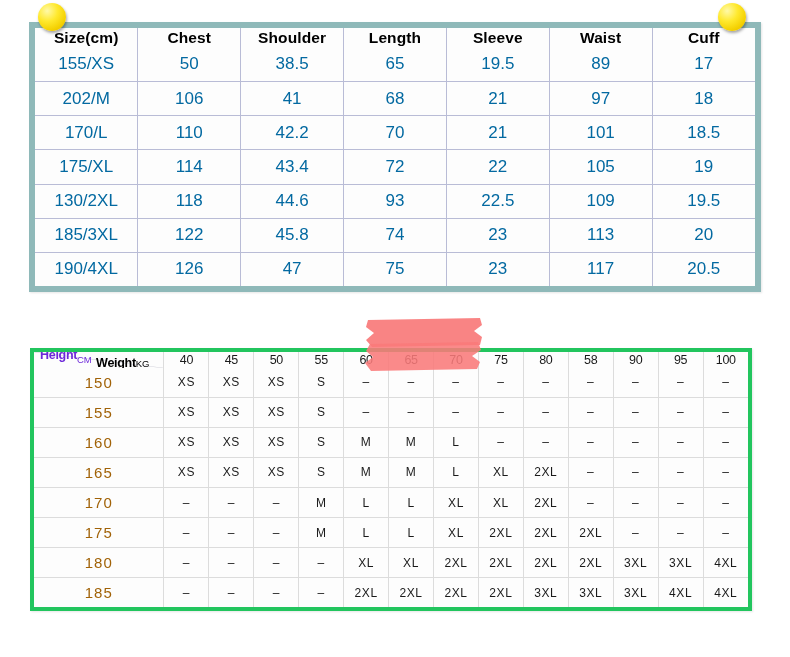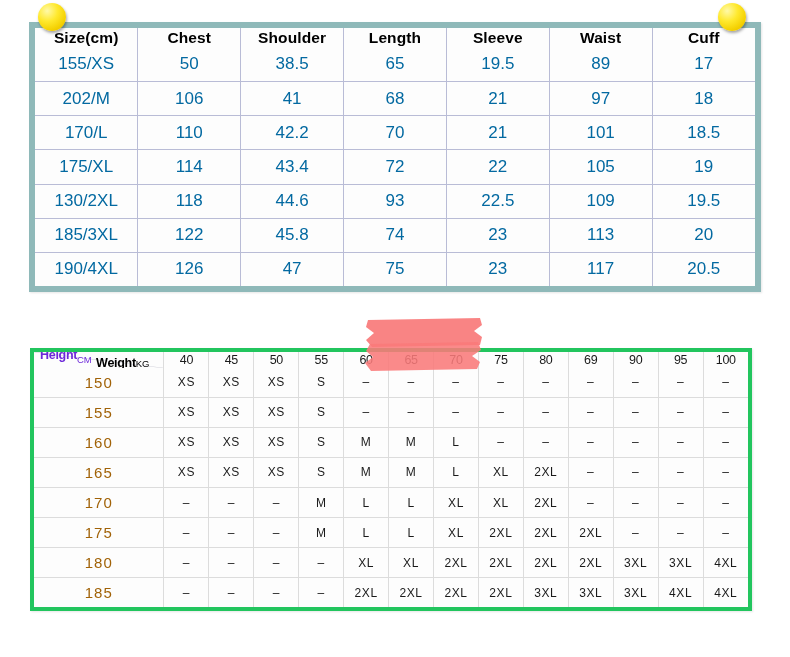--- a/index.html
+++ b/index.html
@@ -266,21 +266,21 @@
         </th>
         <th>40</th>
         <th>45</th>
         <th>50</th>
         <th>55</th>
         <th>60</th>
         <th>65</th>
         <th>70</th>
         <th>75</th>
         <th>80</th>
-        <th>69</th>
+        <th>58</th>
         <th>90</th>
         <th>95</th>
         <th>100</th>
       </tr>
     </thead>
     <tbody>
       <tr>
         <td class="rowhead">150</td>
         <td class="cellv">XS</td>
         <td class="cellv">XS</td>

